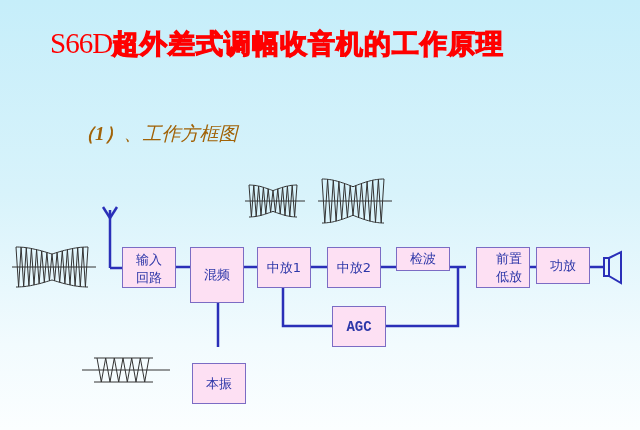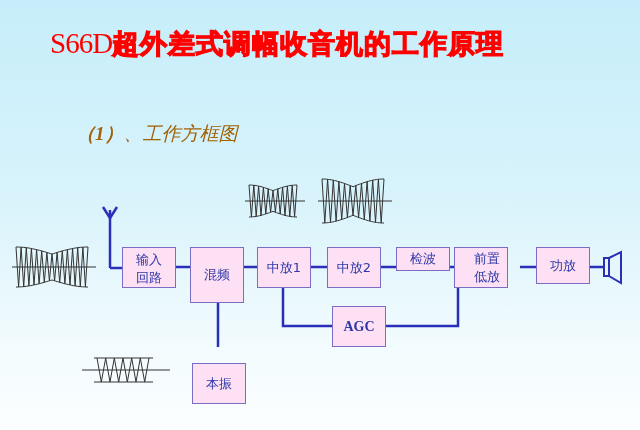--- a/index.html
+++ b/index.html
@@ -19,21 +19,21 @@
     font-family:"DejaVu Sans", sans-serif; font-size:19px; line-height:26px; white-space:nowrap;font-style:italic;
   }
   .subtitle .num { font-family:"Liberation Serif", serif; font-weight:bold; }
   svg.diagram { position:absolute; left:0; top:0; }
   .box {
     position:absolute; box-sizing:border-box;
     background:#fde0f3; border:1.5px solid #7b6cc4;
     display:flex; align-items:center; justify-content:center; text-align:center;
     color:#2d37a8; font-family:"DejaVu Sans", sans-serif; font-size:13px; line-height:18px;
   }
-  .box.agc { font-family:Liberation Serif, serif; font-weight:bold; font-size:14px; }
+  .box.agc { font-family:Liberation Mono, monospace; font-weight:bold; font-size:14px; }
 </style>
 </head>
 <body>
 
 <div class="title"><span class="latin">S66D</span><span class="cjk">超外差式调幅收音机的工作原理</span></div>
 
 <div class="subtitle"><span class="num">（1）</span><span>、工作方框图</span></div>
 
 <svg class="diagram" width="640" height="430">
 
@@ -95,21 +95,21 @@
   </div>
 <div class="box" style="left:257px;top:247px;width:54px;height:41px;justify-content:center;">
     <span>中放1</span>
   </div>
 <div class="box" style="left:327px;top:247px;width:54px;height:41px;text-align:center;">
     <span>中放2</span>
   </div>
 <div class="box" style="left:396px;top:247px;width:54px;height:24px;">
     <span>检波</span>
   </div>
-<div class="box" style="left:454px;top:247px;width:54px;height:41px;padding-left:12px;">
+<div class="box" style="left:476px;top:247px;width:54px;height:41px;padding-left:12px;">
     <div>
       <div>前置</div>
       <div>低放</div>
     </div>
   </div>
 <div class="box" style="left:536px;top:247px;width:54px;height:37px;">
     <span>功放</span>
   </div>
 <div class="box agc" style="left:332px;top:306px;width:54px;height:41px;">
     <span>AGC</span>

